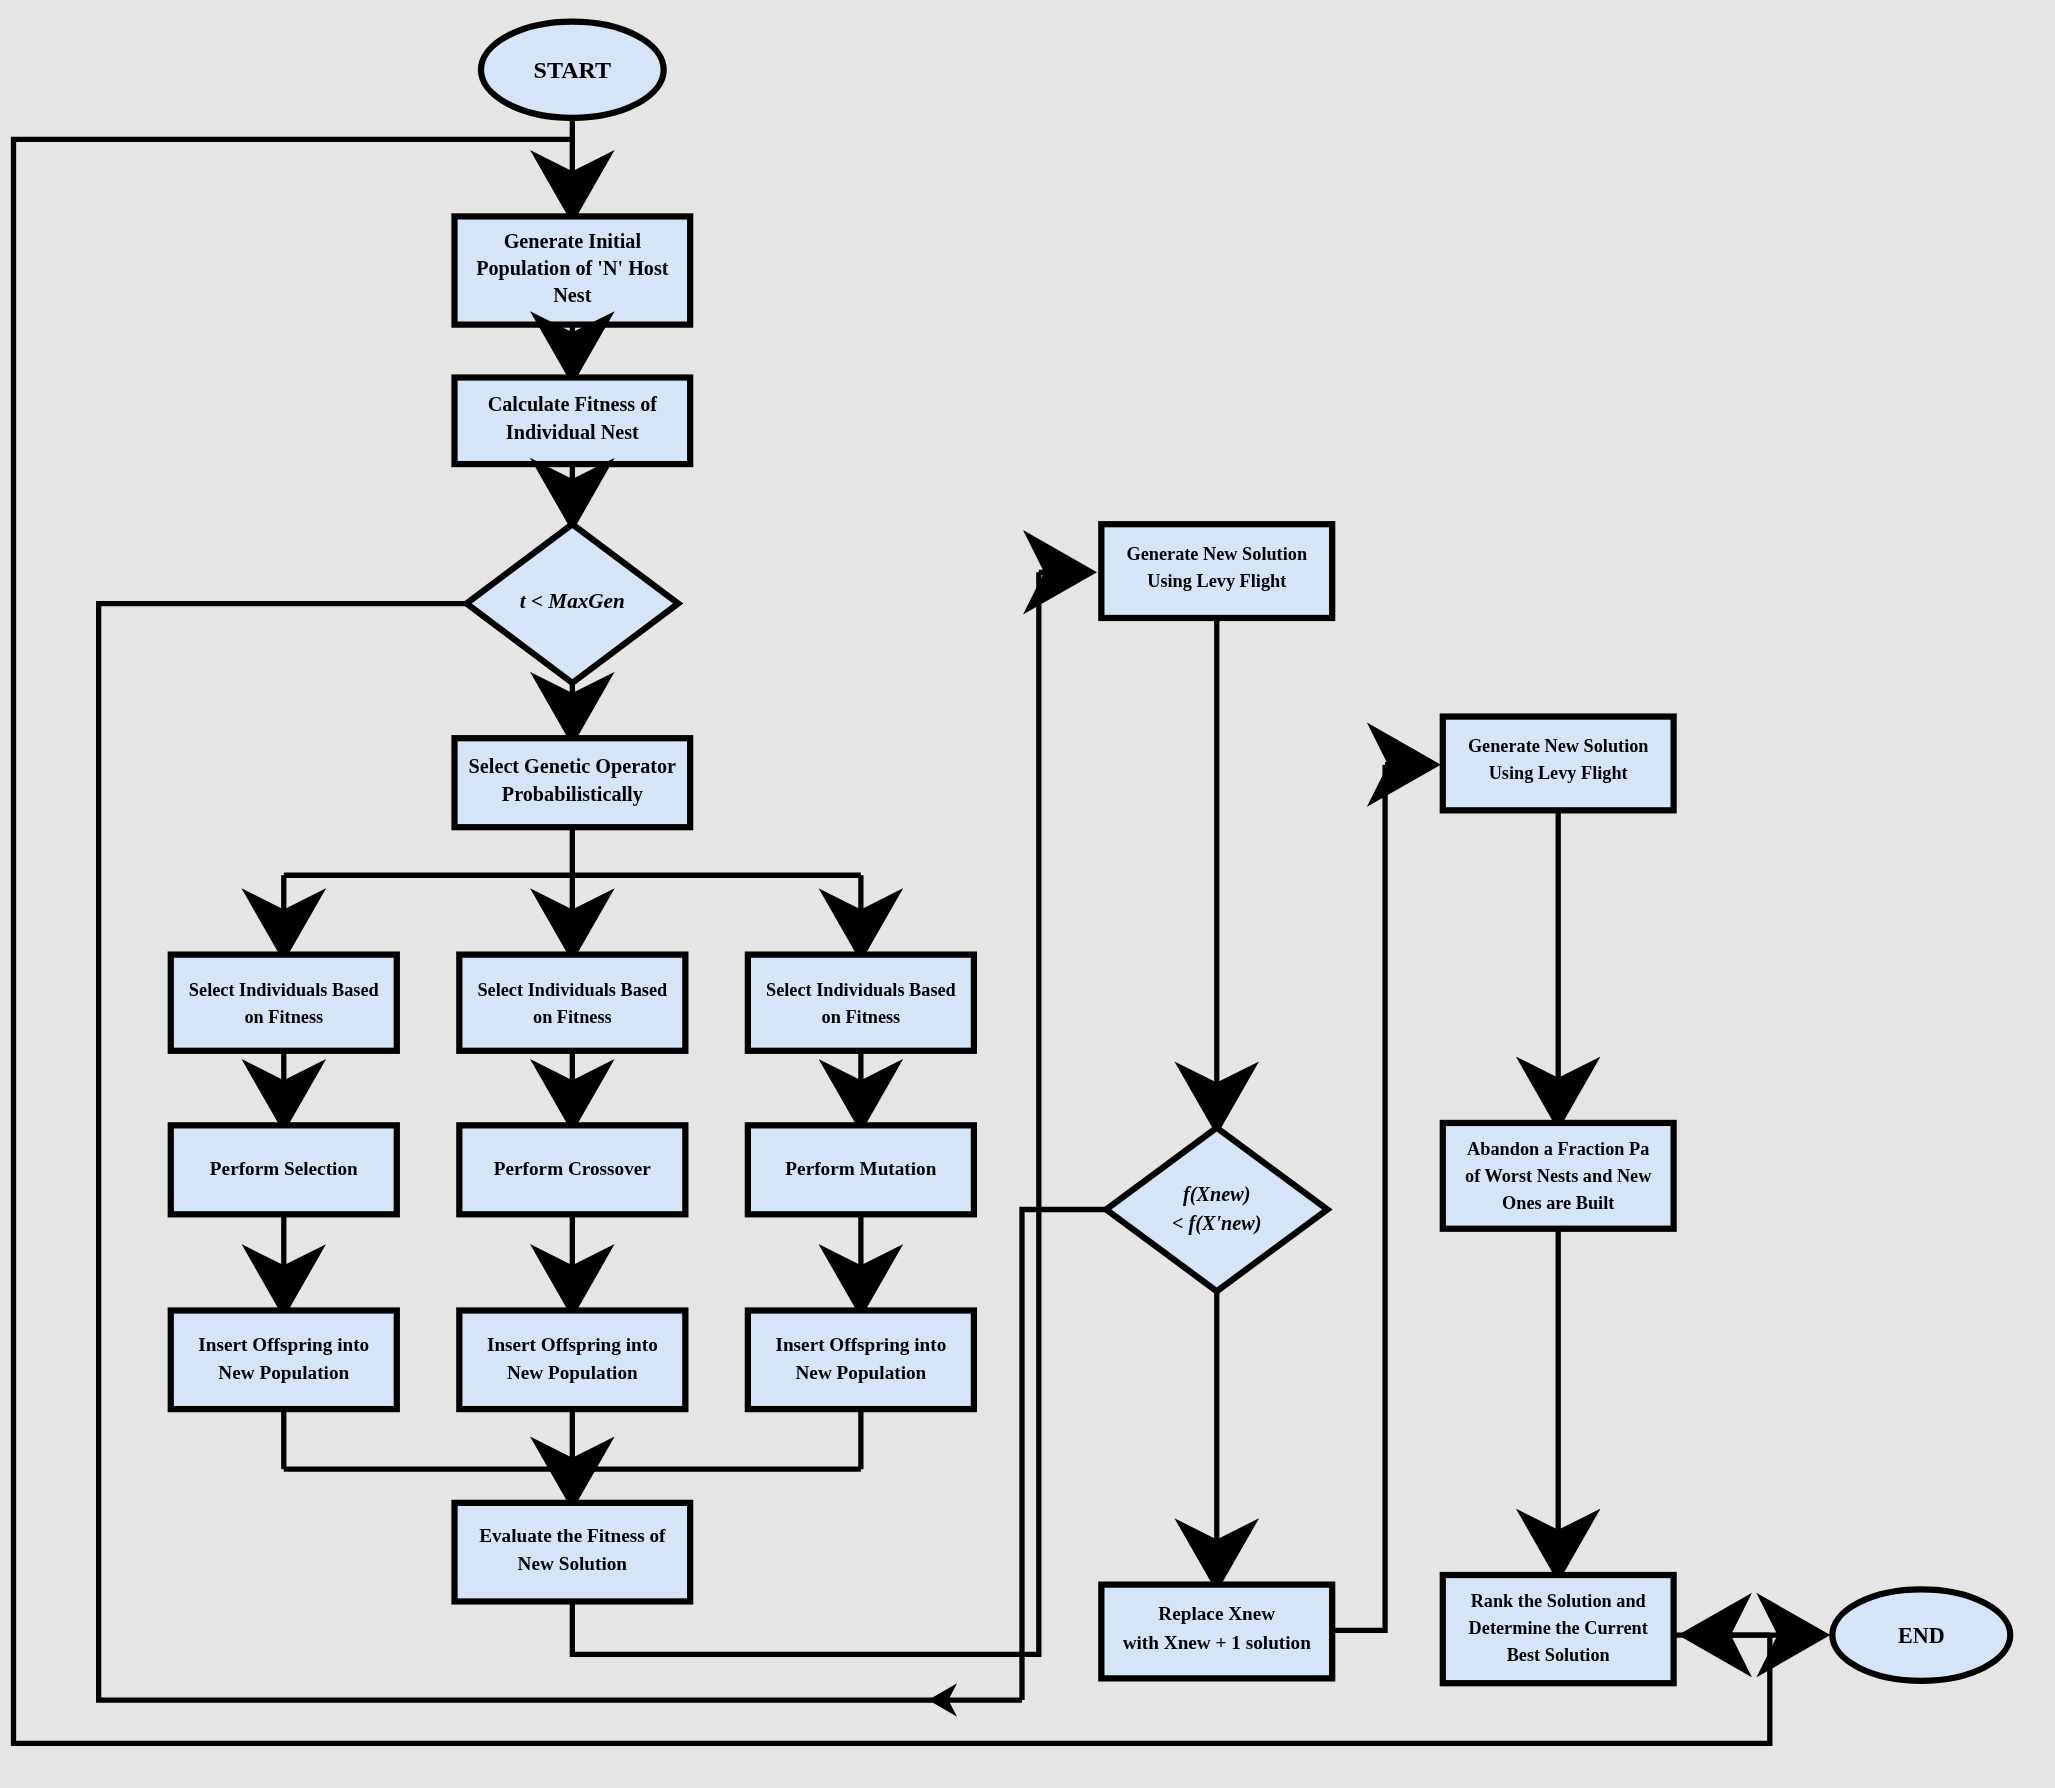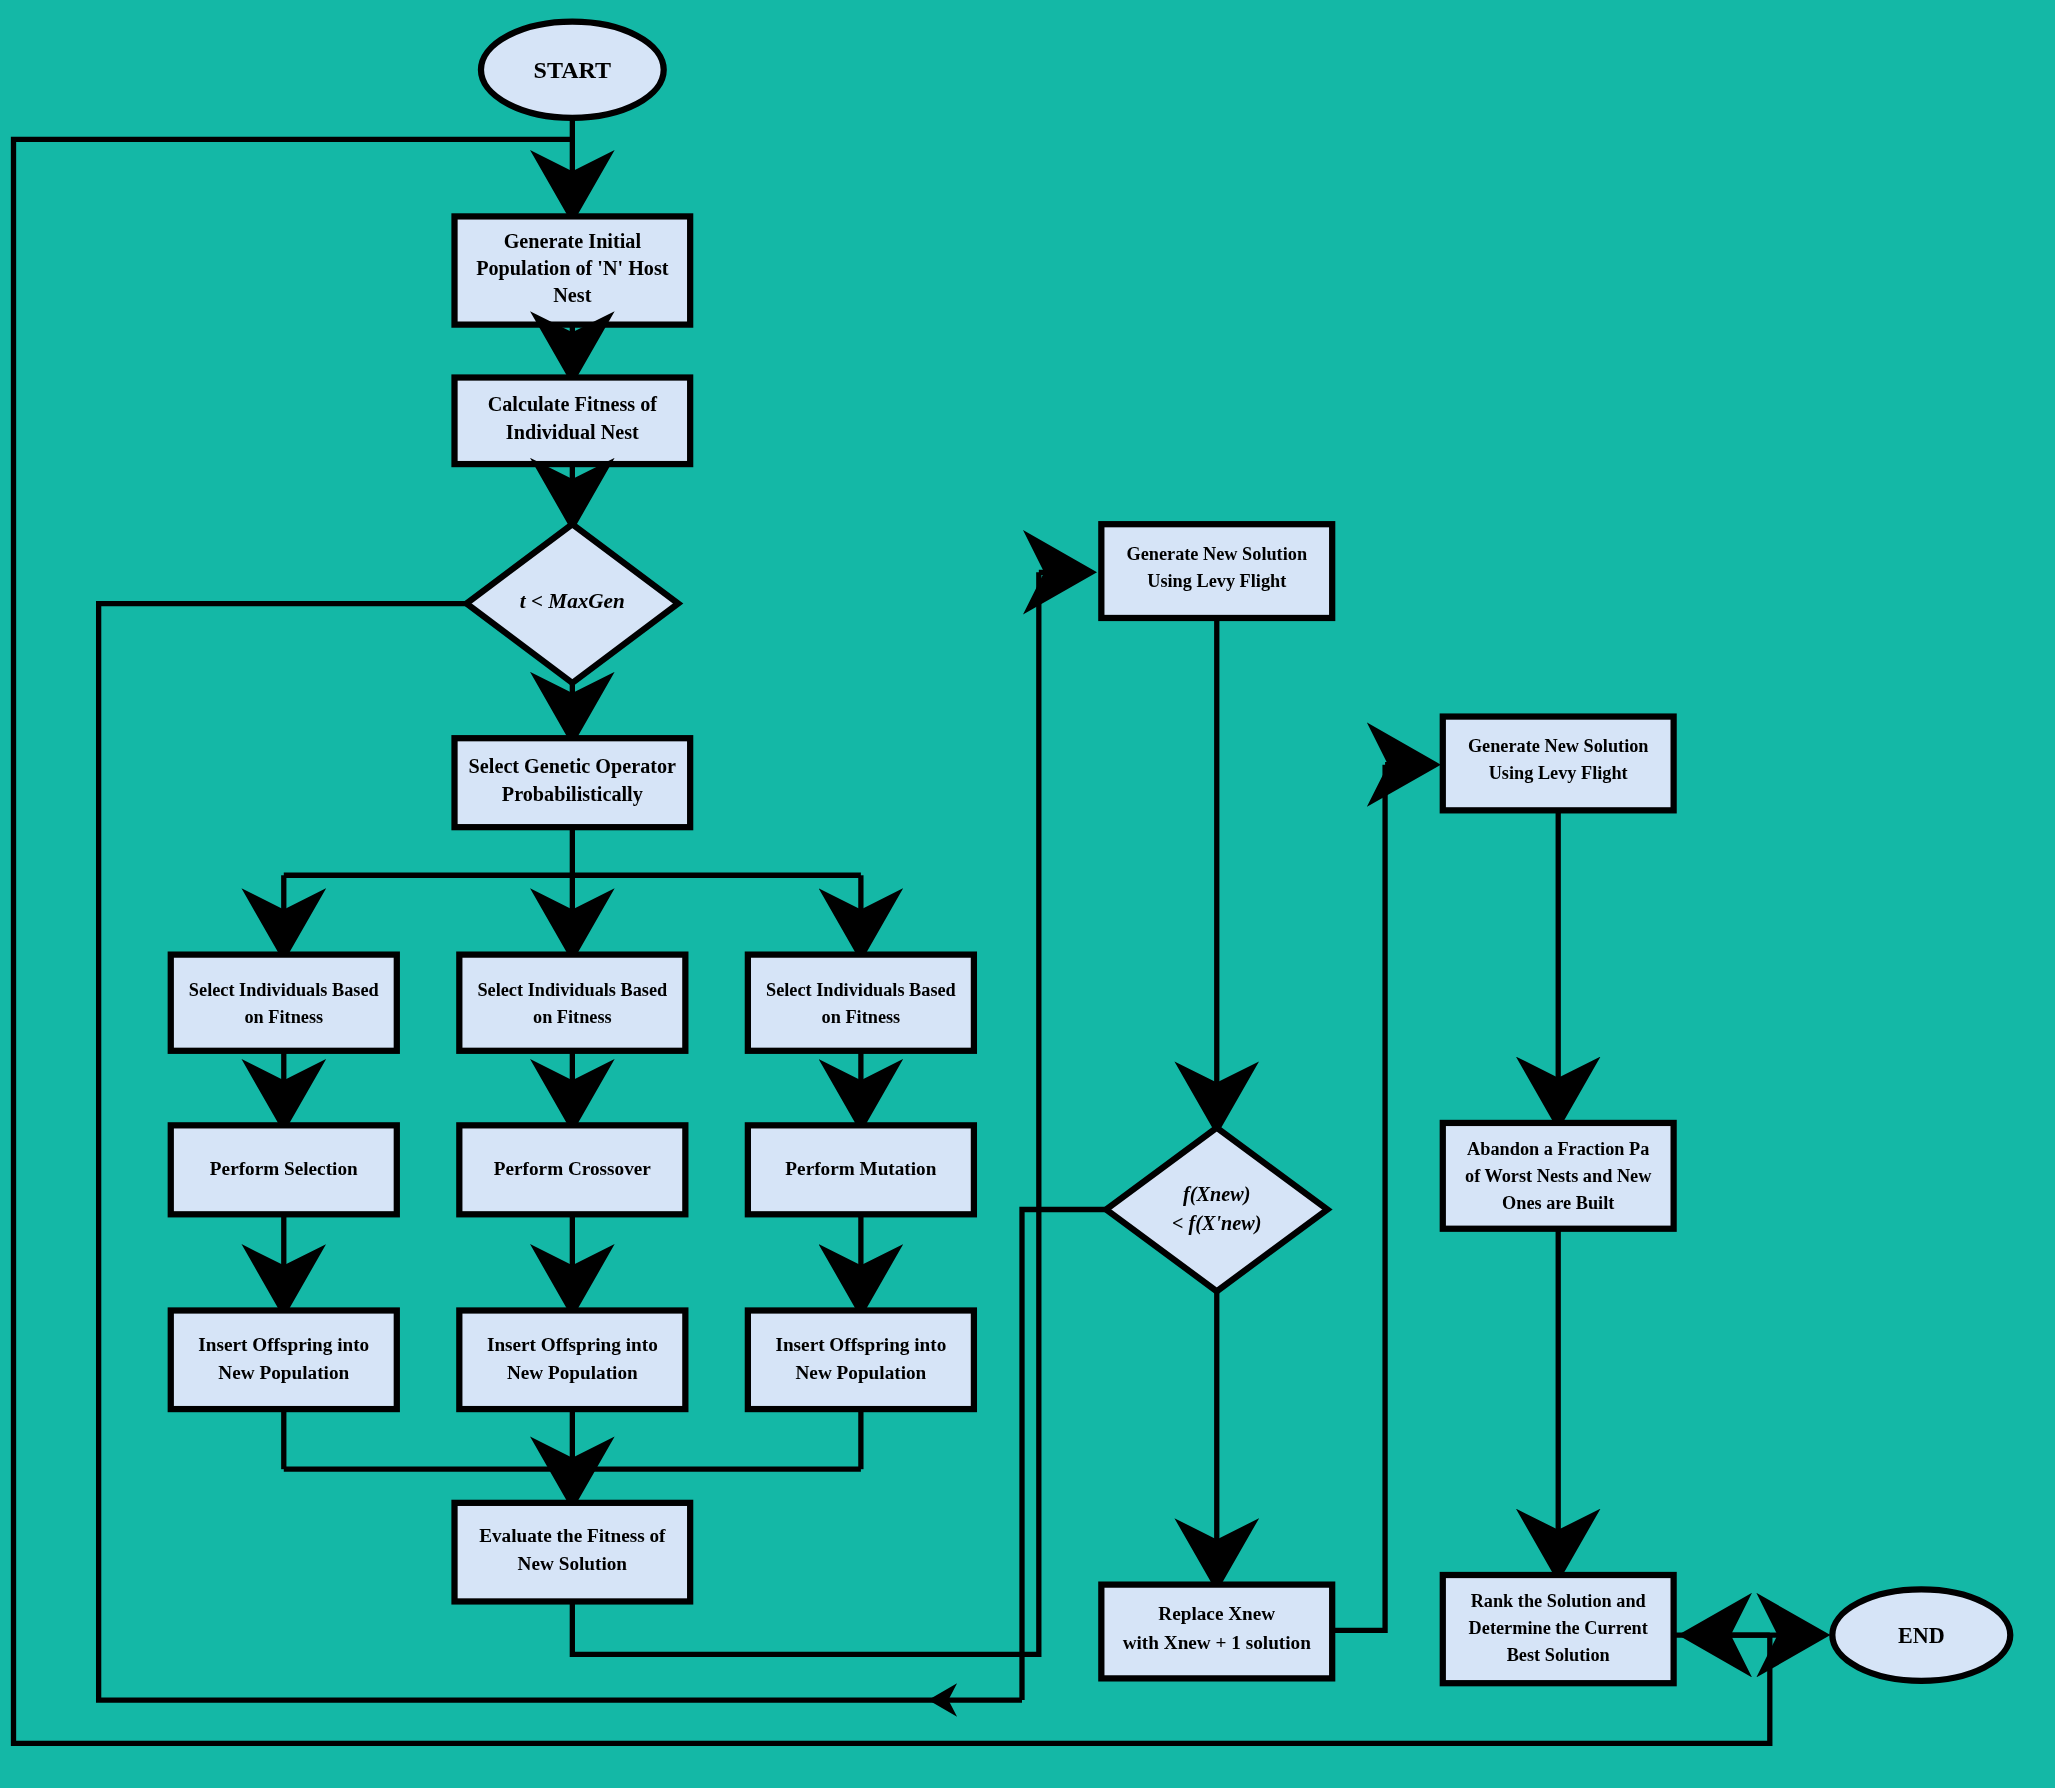--- a/index.html
+++ b/index.html
@@ -1,17 +1,17 @@
 <!DOCTYPE html>
 <html style="font-size:7.7px"><head>
 <meta charset="utf-8">
 <style>
   html,body{margin:0;padding:0;background:#ffffff;}
   body{font-family:"Liberation Serif", serif;}
-  #stage{position:relative;width:2056px;height:1789px;background:#14b8a6;overflow:hidden;}
+  #stage{position:relative;width:2056px;height:1789px;background:#e5e5e5;overflow:hidden;}
   svg#flow{position:absolute;left:0;top:0;width:2056px;height:1789px;display:block;}
   .nodeLabel{
      font-family:"Liberation Serif", serif;
      font-weight:bold;
      fill:#000;
      text-anchor:middle;
      dominant-baseline:middle;
   }
   .italicLabel{font-style:italic;}
 </style>

